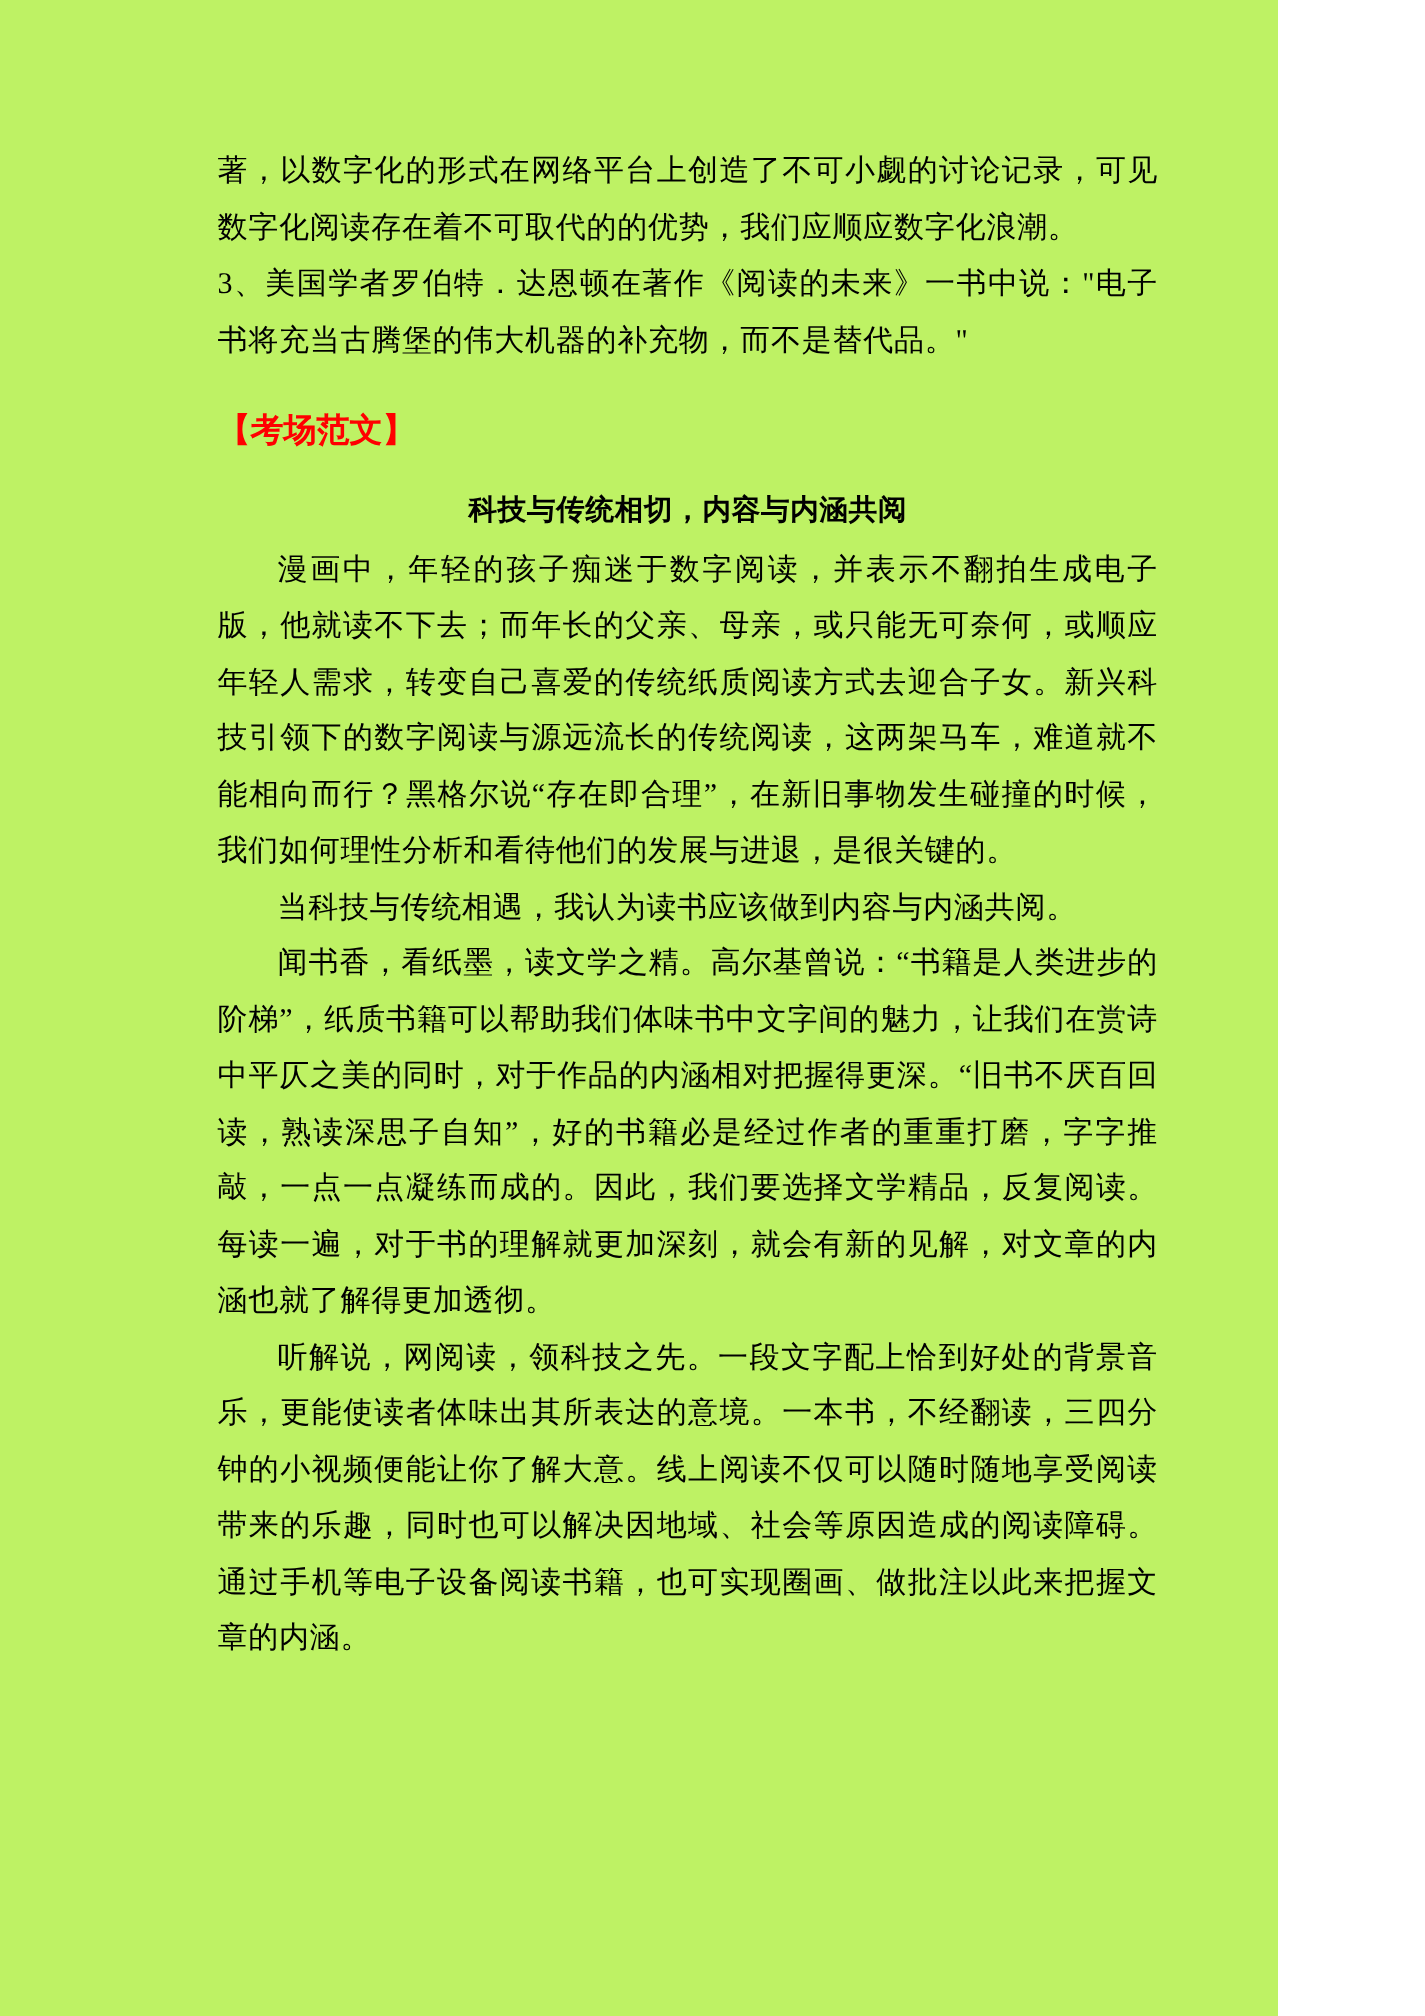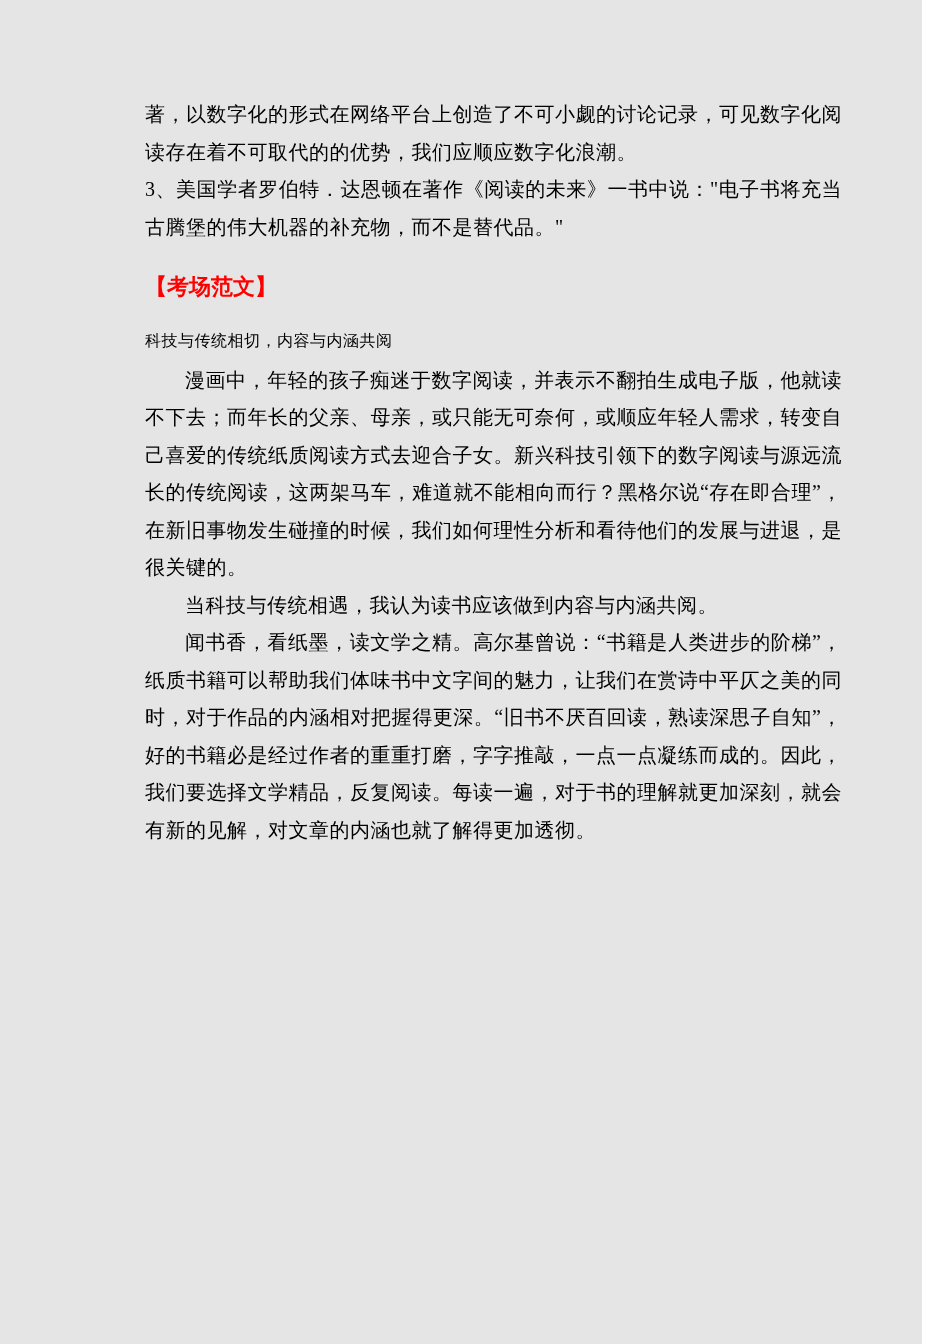--- a/index.html
+++ b/index.html
@@ -2,23 +2,23 @@
 <html><head>
 <meta charset="utf-8">
 <style>
   html, body {
     margin: 0;
     padding: 0;
     background: #ffffff;
   }
   .page {
     position: relative;
-    width: 922px;
+    width: 852px;
     height: 1344px;
-    background: #e5e5e5;
+    background: #bef264;
     box-sizing: border-box;
     padding: 96px 80px 40px 145px;
     font-family: "Liberation Serif", "DejaVu Serif", serif;
     color: #000000;
     overflow: hidden;
   }
   .para {
     margin: 0;
     font-size: 20px;
     line-height: 37.5px;
@@ -33,24 +33,24 @@
   .section-heading {
     margin: 26px 0 20px 0;
     font-size: 22px;
     line-height: 30px;
     font-weight: bold;
     color: #ff0000;
     font-family: "Liberation Sans", "DejaVu Sans", sans-serif;
   }
   .essay-title {
     margin: 0 0 2px 0;
-    font-size: 16px;
+    font-size: 19px;
     line-height: 37.5px;
-    font-weight: normal;
-    text-align: left;
+    font-weight: bold;
+    text-align: center;
     color: #000000;
     letter-spacing: 0.5px;
   }
 </style>
 </head>
 <body>
 
 <div class="page">
 
   <p class="para">著，以数字化的形式在网络平台上创造了不可小觑的讨论记录，可见数字化阅读存在着不可取代的的优势，我们应顺应数字化浪潮。</p>
@@ -60,15 +60,16 @@
   <h2 class="section-heading">【考场范文】</h2>
 
   <h3 class="essay-title">科技与传统相切，内容与内涵共阅</h3>
 
   <p class="para indent">漫画中，年轻的孩子痴迷于数字阅读，并表示不翻拍生成电子版，他就读不下去；而年长的父亲、母亲，或只能无可奈何，或顺应年轻人需求，转变自己喜爱的传统纸质阅读方式去迎合子女。新兴科技引领下的数字阅读与源远流长的传统阅读，这两架马车，难道就不能相向而行？黑格尔说“存在即合理”，在新旧事物发生碰撞的时候，我们如何理性分析和看待他们的发展与进退，是很关键的。</p>
 
   <p class="para indent">当科技与传统相遇，我认为读书应该做到内容与内涵共阅。</p>
 
   <p class="para indent">闻书香，看纸墨，读文学之精。高尔基曾说：“书籍是人类进步的阶梯”，纸质书籍可以帮助我们体味书中文字间的魅力，让我们在赏诗中平仄之美的同时，对于作品的内涵相对把握得更深。“旧书不厌百回读，熟读深思子自知”，好的书籍必是经过作者的重重打磨，字字推敲，一点一点凝练而成的。因此，我们要选择文学精品，反复阅读。每读一遍，对于书的理解就更加深刻，就会有新的见解，对文章的内涵也就了解得更加透彻。</p>
 
+  <p class="para indent">听解说，网阅读，领科技之先。一段文字配上恰到好处的背景音乐，更能使读者体味出其所表达的意境。一本书，不经翻读，三四分钟的小视频便能让你了解大意。线上阅读不仅可以随时随地享受阅读带来的乐趣，同时也可以解决因地域、社会等原因造成的阅读障碍。通过手机等电子设备阅读书籍，也可实现圈画、做批注以此来把握文章的内涵。</p>
 
 
 </div>
 
 </body></html>

